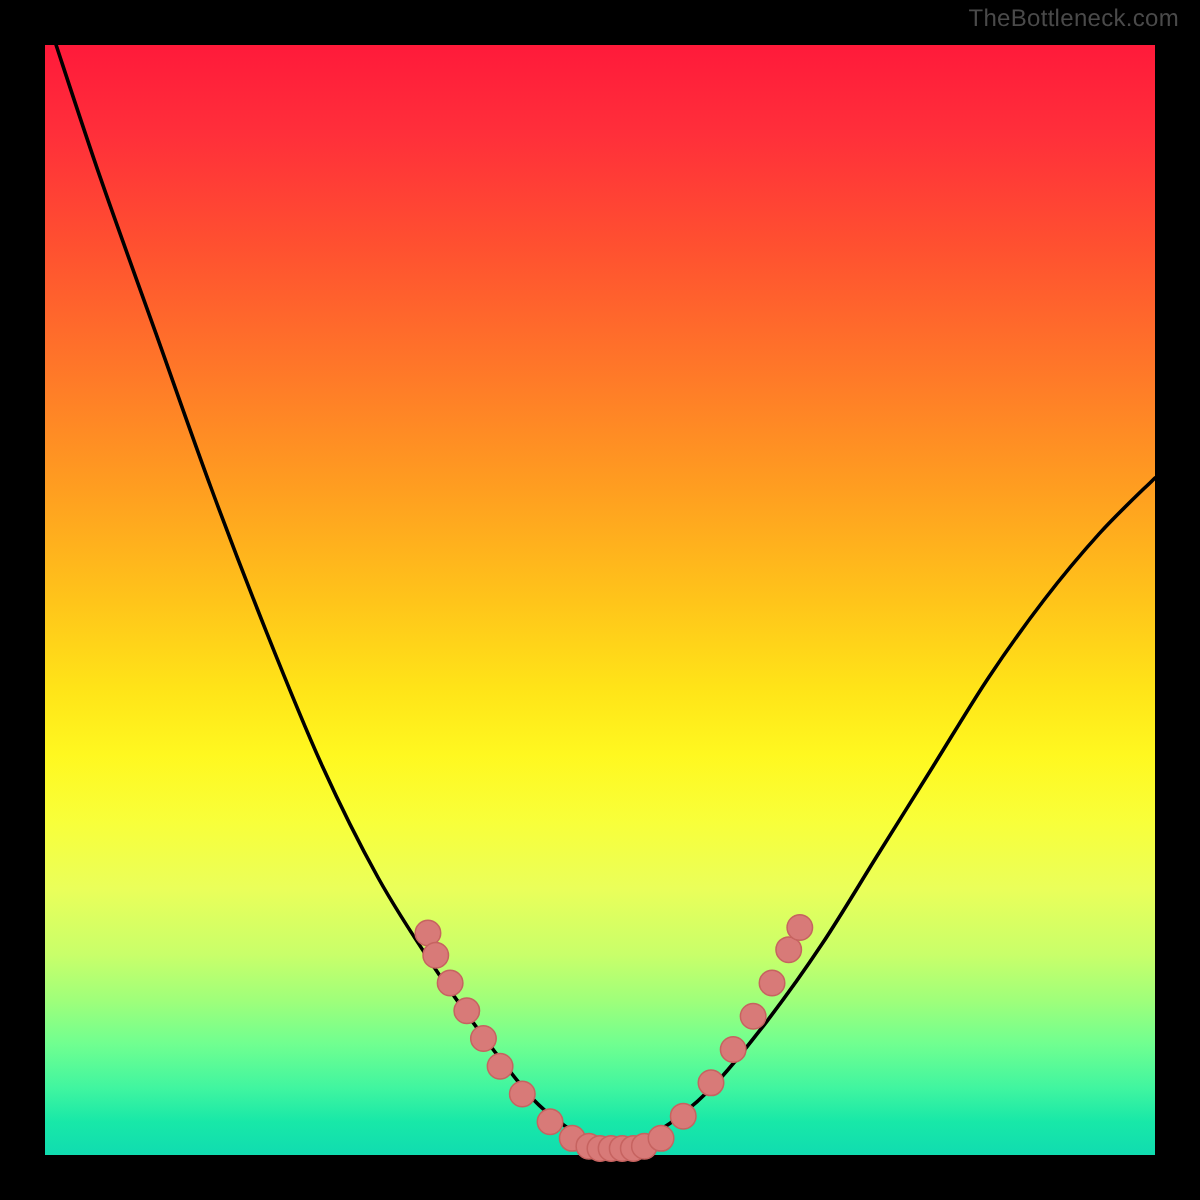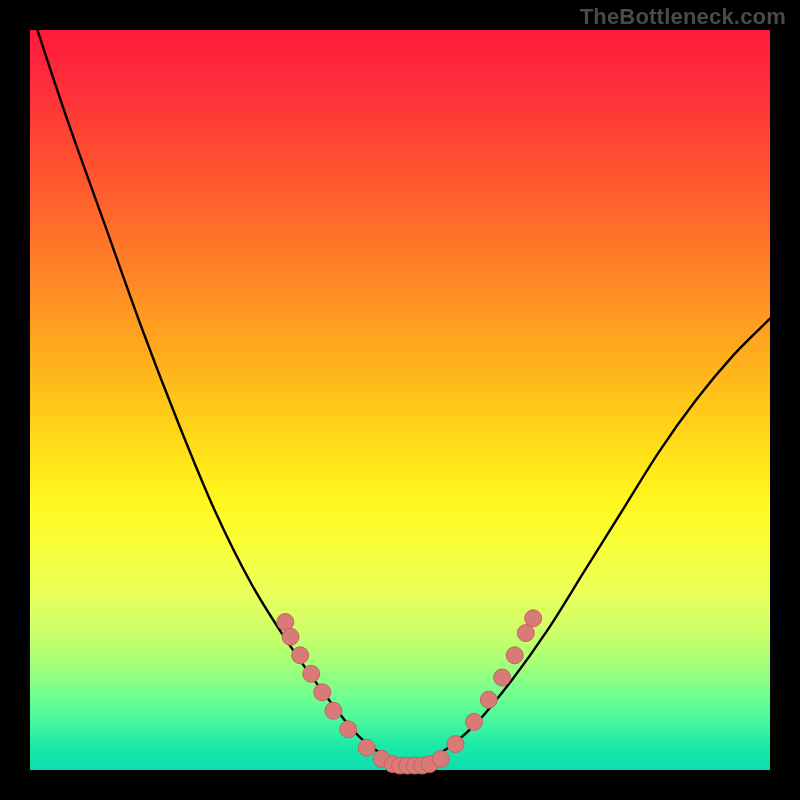--- a/index.html
+++ b/index.html
@@ -43,22 +43,22 @@
       #40f5a0 94%,
       #18e8a8 97%,
       #10dcb0 100%
     );
   }
   .watermark {
     position: absolute;
     top: 4px;
     right: 14px;
     color: #4a4a4a;
-    font-size: 22px;
-    font-weight: 700;
+    font-size: 16px;
+    font-weight: 400;
     letter-spacing: 0.2px;
     user-select: none;
   }
   svg.curves {
     position: absolute;
     top: 0;
     left: 0;
   }
 </style>
 </head>

